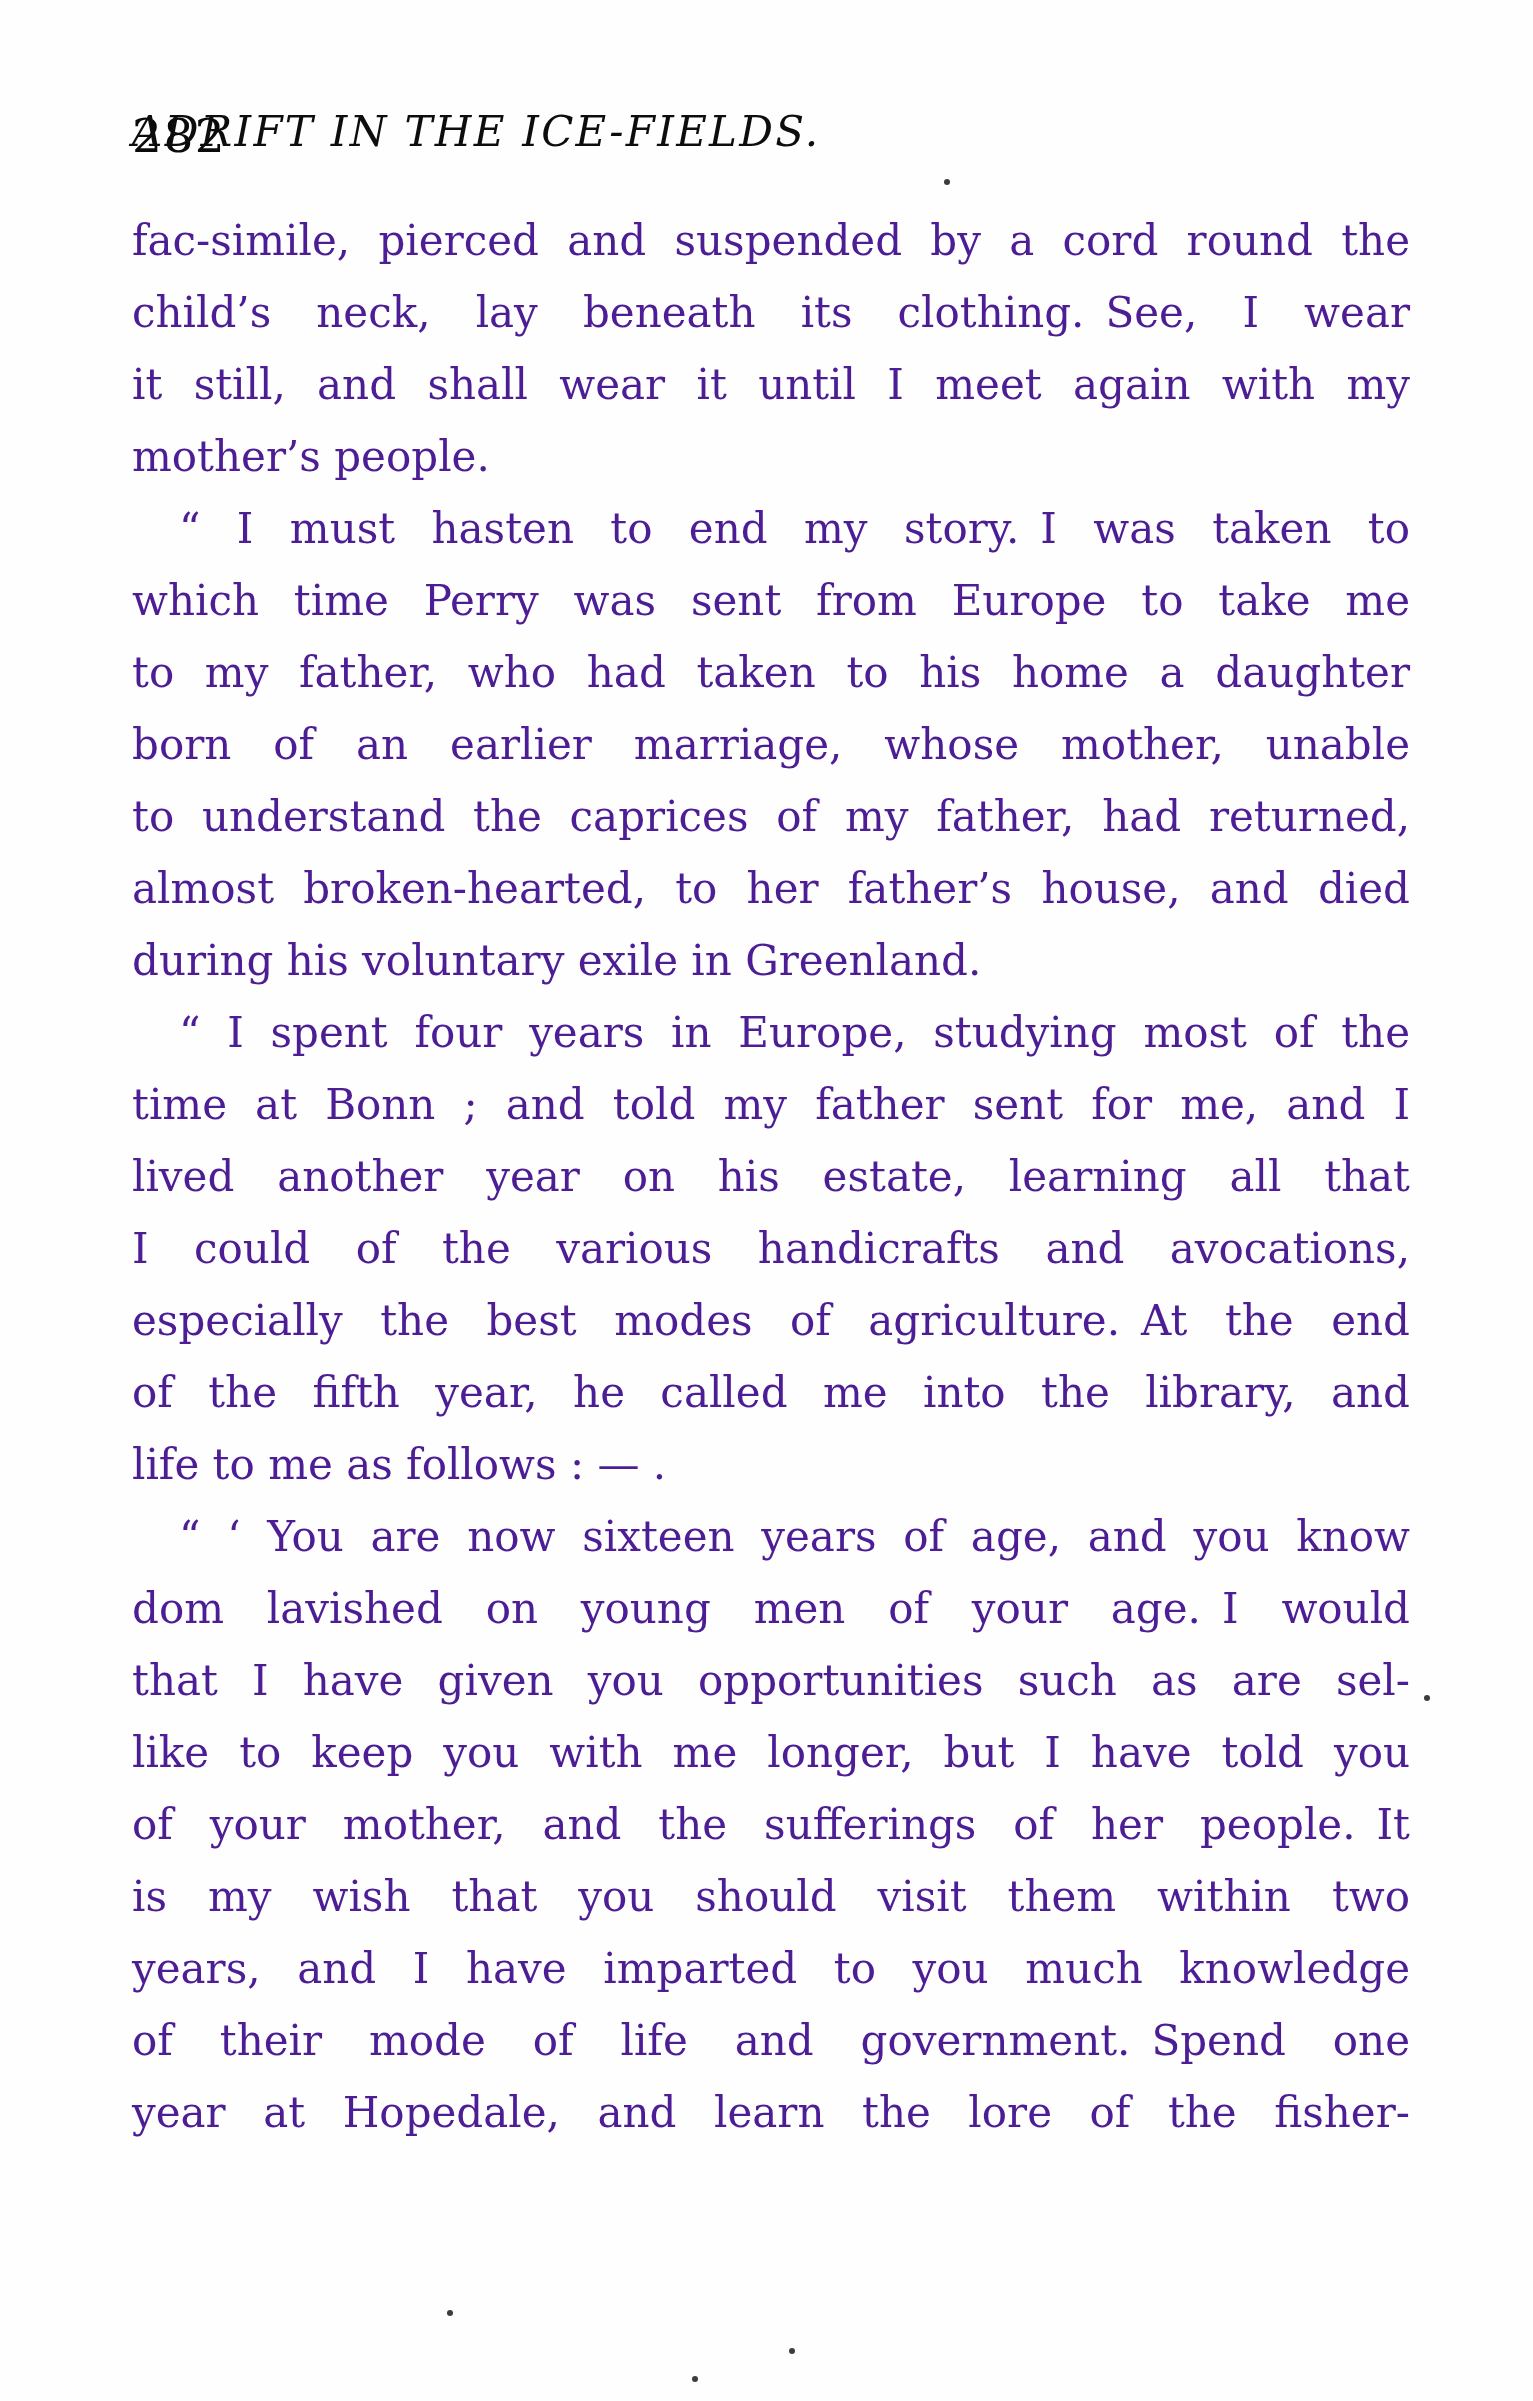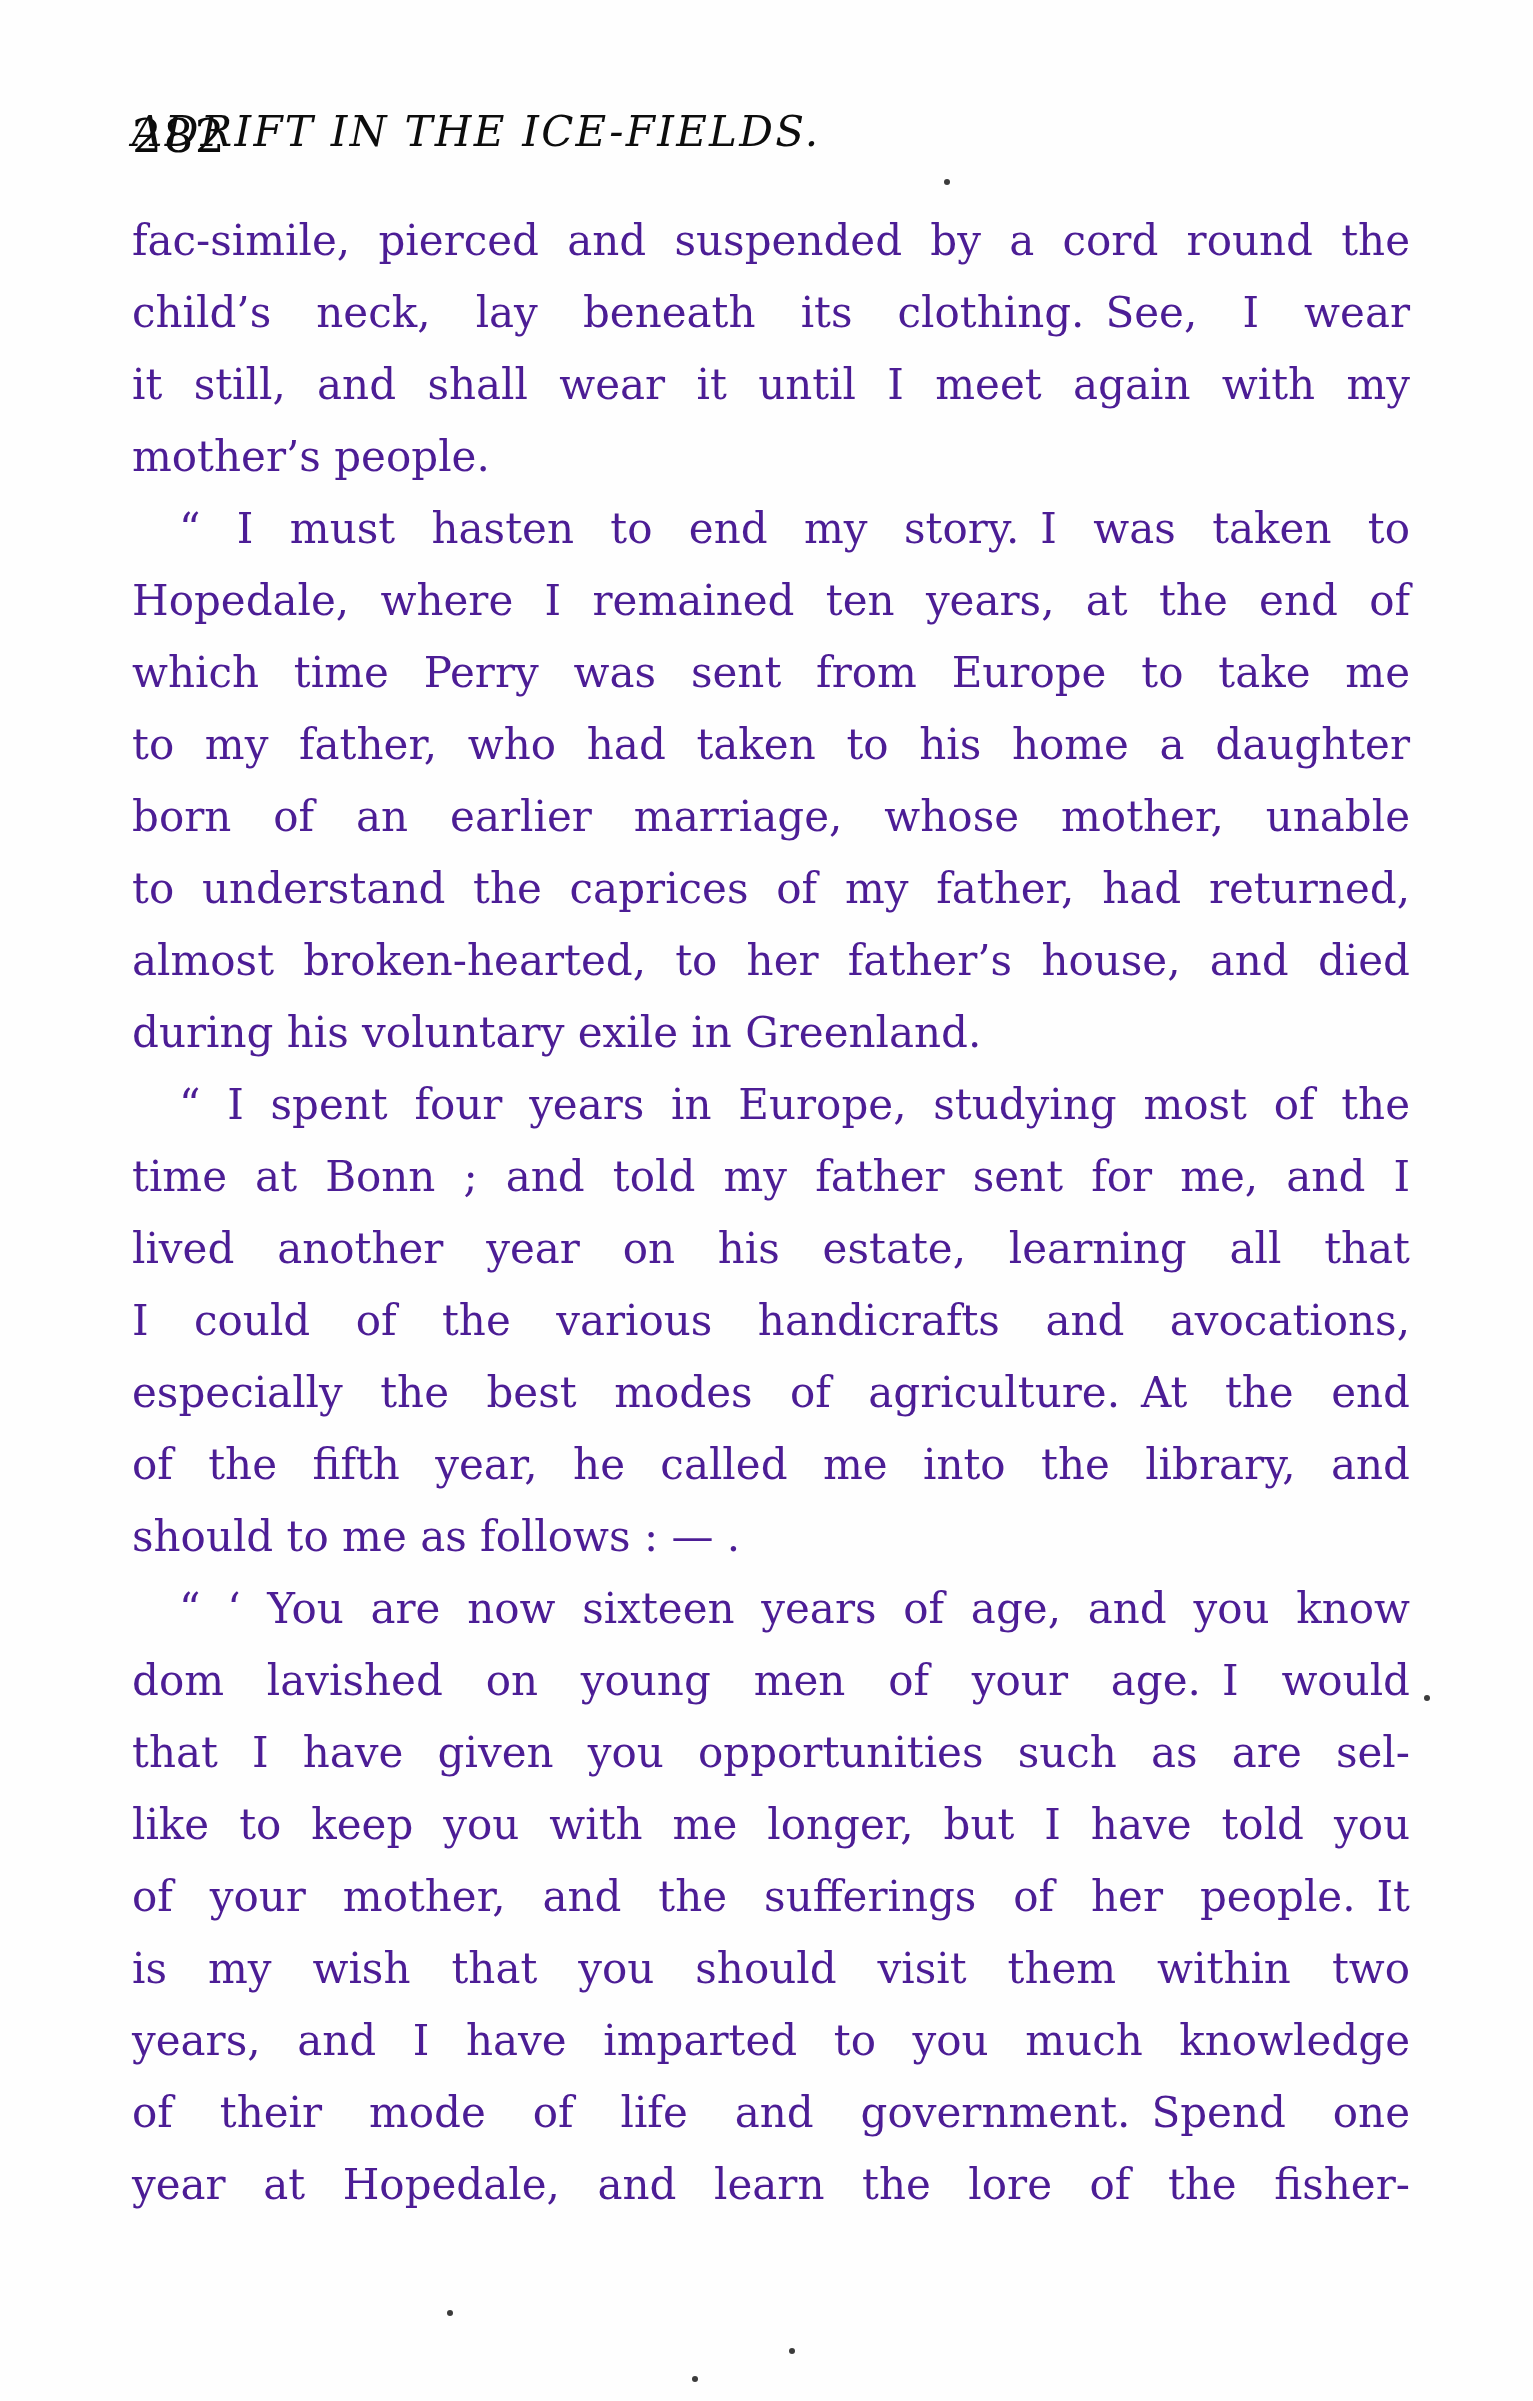--- a/index.html
+++ b/index.html
@@ -72,34 +72,33 @@
     <span class="header-title">ADRIFT IN THE ICE-FIELDS.</span>
   </div>
 
   <div class="text-block">
 
   <div class="line">fac-simile, pierced and suspended by a cord round the</div>
       <div class="line">child’s neck, lay beneath its clothing. See, I wear</div>
       <div class="line">it still, and shall wear it until I meet again with my</div>
       <div class="line noj">mother’s people.</div>
       <div class="line indent">“ I must hasten to end my story. I was taken to</div>
-      <div class="line">Hopedale, where I remained ten years, at the end of</div>
       <div class="line">which time Perry was sent from Europe to take me</div>
       <div class="line">to my father, who had taken to his home a daughter</div>
       <div class="line">born of an earlier marriage, whose mother, unable</div>
       <div class="line">to understand the caprices of my father, had returned,</div>
       <div class="line">almost broken-hearted, to her father’s house, and died</div>
       <div class="line noj">during his voluntary exile in Greenland.</div>
       <div class="line indent">“ I spent four years in Europe, studying most of the</div>
       <div class="line">time at Bonn ; and told my father sent for me, and I</div>
       <div class="line">lived another year on his estate, learning all that</div>
       <div class="line">I could of the various handicrafts and avocations,</div>
       <div class="line">especially the best modes of agriculture. At the end</div>
       <div class="line">of the fifth year, he called me into the library, and</div>
-      <div class="line noj">should to me as follows : — .</div>
+      <div class="line noj">life to me as follows : — .</div>
       <div class="line indent">“ ‘ You are now sixteen years of age, and you know</div>
       <div class="line">dom lavished on young men of your age. I would</div>
       <div class="line">that I have given you opportunities such as are sel-</div>
       <div class="line">like to keep you with me longer, but I have told you</div>
       <div class="line">of your mother, and the sufferings of her people. It</div>
       <div class="line">is my wish that you should visit them within two</div>
       <div class="line">years, and I have imparted to you much knowledge</div>
       <div class="line">of their mode of life and government. Spend one</div>
       <div class="line">year at Hopedale, and learn the lore of the fisher-</div>
     </div>

